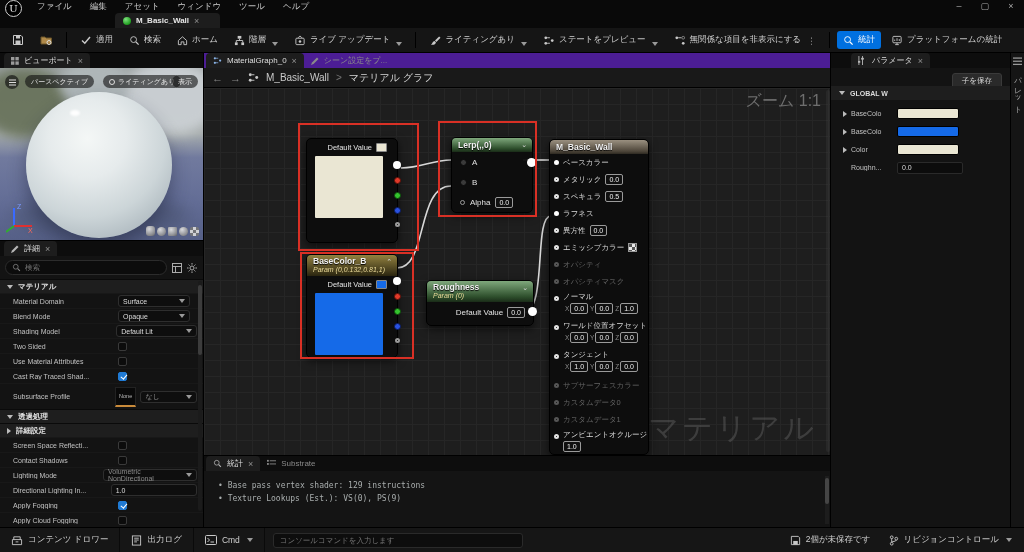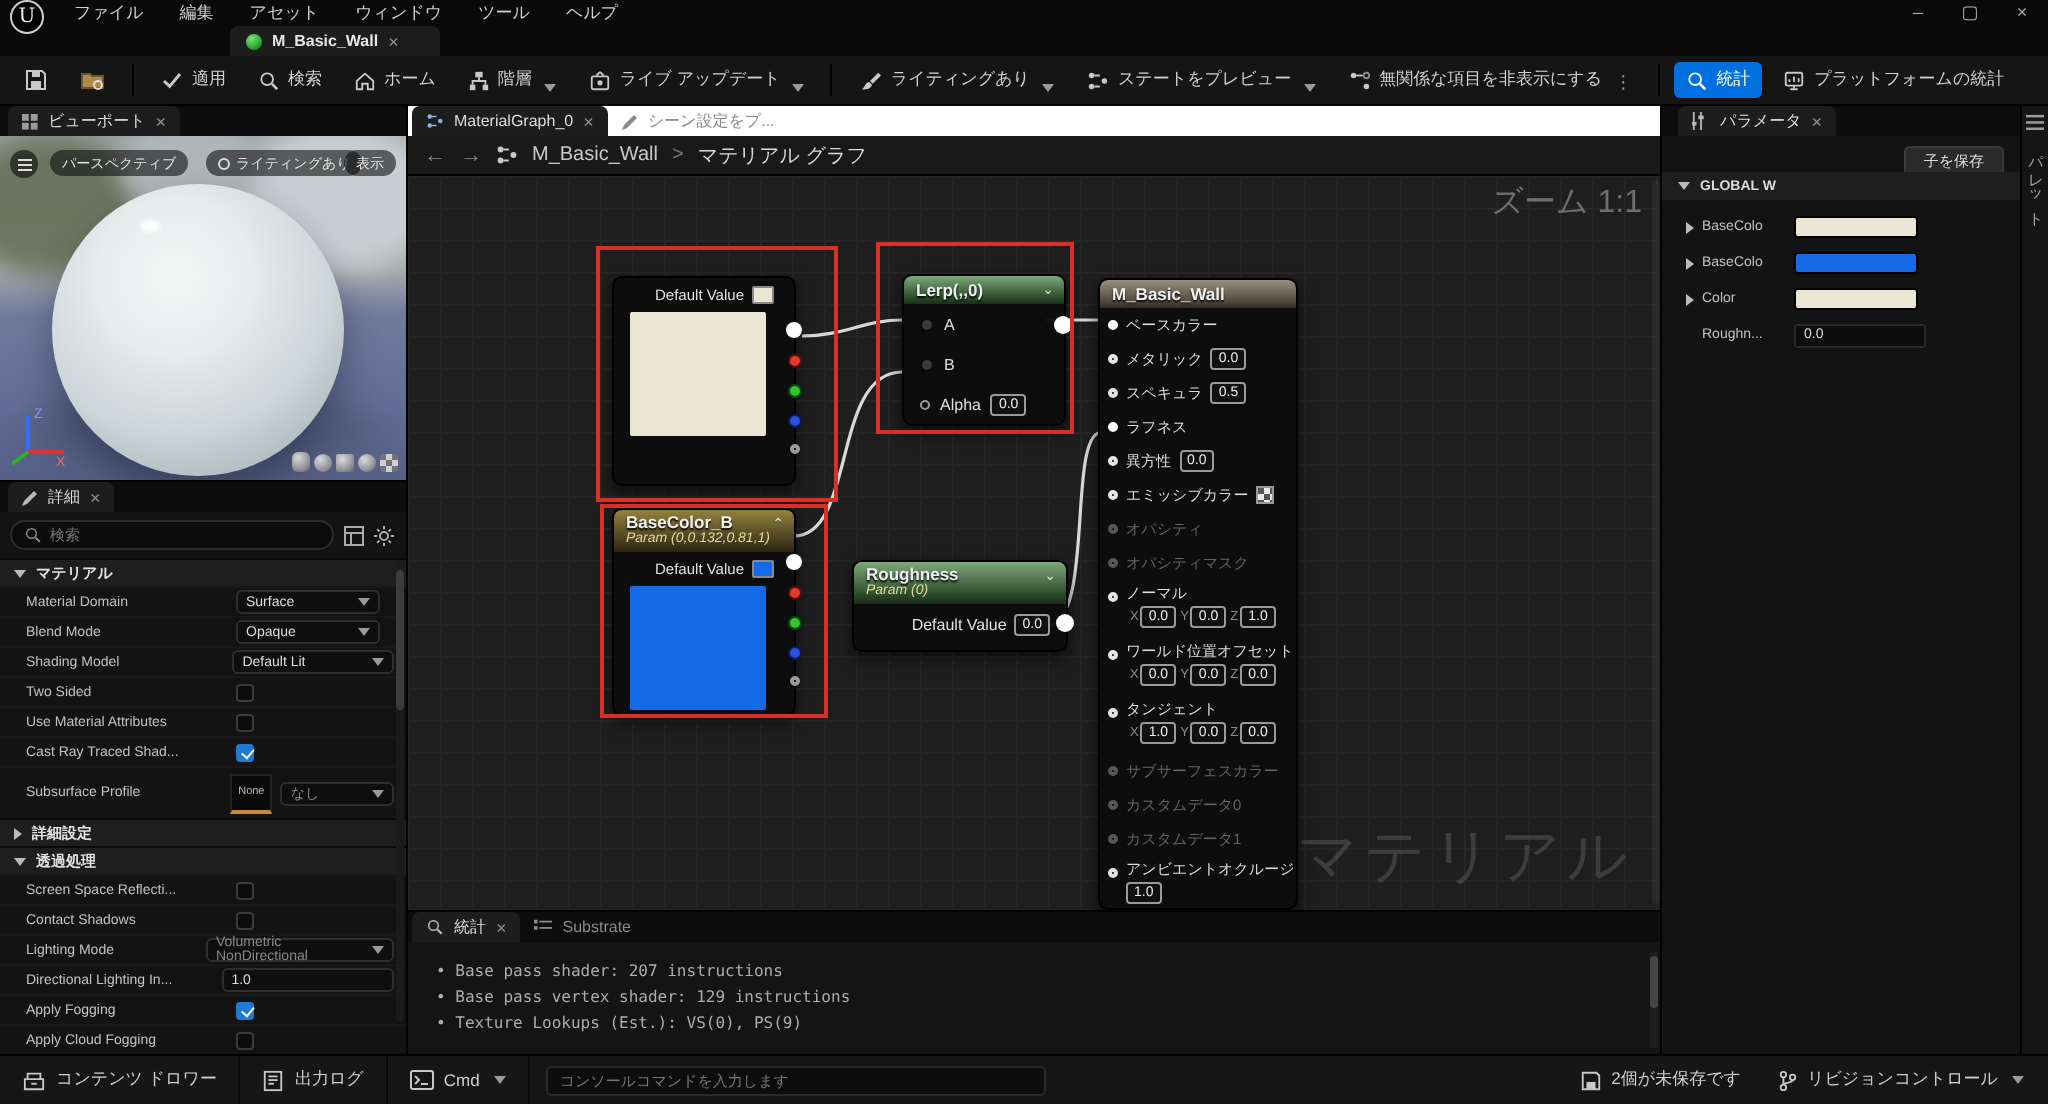--- a/index.html
+++ b/index.html
@@ -62,21 +62,21 @@
   .dd.dim2{color:#8a8a8a;}
   .cb{width:9px;height:9px;background:#0c0c0c;border:1px solid #3a3a3a;border-radius:2px;position:relative;}
   .cb.on{background:#1f7ad4;border-color:#1f7ad4;}
   .cb.on::after{content:"";position:absolute;left:2.5px;top:0.5px;width:2.5px;height:5px;border:solid #fff;border-width:0 1.4px 1.4px 0;transform:rotate(40deg);}
   .nfield{background:#0e0e0e;border:1px solid #2e2e2e;border-radius:3px;height:12px;padding:0 4px;font-size:7px;color:#ddd;display:flex;align-items:center;width:92px;}
   .thumb{width:22px;height:20px;background:#090909;border:1px solid #222;border-bottom:2px solid #c88a3a;color:#bbb;font-size:5.5px;display:flex;align-items:center;justify-content:center;}
   #d-scroll{position:absolute;right:1px;top:40px;width:4px;height:230px;background:#1b1b1b;border-radius:2px;}
   #d-scroll::after{content:"";position:absolute;top:4px;left:0;width:4px;height:70px;background:#3c3c3c;border-radius:2px;}
   
   #center{left:203px;top:53px;width:627px;height:474px;background:#101010;border-left:1px solid #000;}
-  #gtabs{height:15px;background:#ffffff;display:flex;align-items:flex-end;}
+  #gtabs{height:15px;background:#4c1d95;display:flex;align-items:flex-end;}
   #gcrumb{height:20px;background:#191919;border-bottom:1px solid #000;display:flex;align-items:center;gap:7px;padding:0 8px;font-size:10px;color:#b8b8b8;}
   .crumb-arrow{color:#8a8a8a;font-size:11px;}
   #gcrumb .asset{color:#c9c9c9;}
   #gcrumb .sep{color:#777;}
   #gcrumb .page{color:#d8d8d8;}
   #canvas{position:absolute;left:0;top:35px;width:627px;height:367px;overflow:hidden;background-color:#1e1e1e;background-image:linear-gradient(#262626 1px,transparent 1px),linear-gradient(90deg,#262626 1px,transparent 1px),linear-gradient(#101010 1px,transparent 1px),linear-gradient(90deg,#101010 1px,transparent 1px);background-size:16px 16px,16px 16px,128px 128px,128px 128px;}
   #zoomlabel{position:absolute;top:3px;right:10px;color:#6e6e6e;font-size:16px;}
   #watermark{position:absolute;right:14px;bottom:6px;font-size:30px;color:#585858;opacity:.55;letter-spacing:3px;}
   .redrect{position:absolute;border:2px solid #d93025;pointer-events:none;z-index:30;}
   .node{position:absolute;background:rgba(12,12,12,.96);border:1px solid #000;border-radius:5px;box-shadow:0 3px 8px rgba(0,0,0,.6);z-index:10;}
@@ -430,26 +430,26 @@
     </div>
   <div class="drow" style="height:26px;">
     <span class="dl">Subsurface Profile</span>
     <span class="thumb">None</span>
     <div class="dd dim2" style="width:58px;margin-left:4px;">
         <span>なし</span>
         <span class="caret"></span>
       </div>
   </div>
   <div class="sechead">
+      <span class="tri-d"></span>
+      <span>透過処理</span>
+    </div>
+  <div class="sechead">
       <span class="tri-r"></span>
       <span>詳細設定</span>
-    </div>
-  <div class="sechead">
-      <span class="tri-d"></span>
-      <span>透過処理</span>
     </div>
   <div class="drow">
       <span class="dl">Screen Space Reflecti...</span>
       <span class="cb"></span>
     </div>
   <div class="drow">
       <span class="dl">Contact Shadows</span>
       <span class="cb"></span>
     </div>
   <div class="drow">
@@ -720,31 +720,30 @@
               <rect x="0" y="1" width="2" height="2" fill="#8a8a8a"></rect>
               <rect x="0" y="4.5" width="2" height="2" fill="#8a8a8a"></rect>
               <rect x="3" y="1.5" width="7" height="1" fill="#8a8a8a"></rect>
               <rect x="3" y="5" width="7" height="1" fill="#8a8a8a"></rect>
             </svg>
           </span>
         <span>Substrate</span>
       </div>
     </div>
     <div class="body">
-      <div><span>•</span>&nbsp;<span>Base pass shader: 207 instructions</span></div>
       <div><span>•</span>&nbsp;<span>Base pass vertex shader: 129 instructions</span></div>
       <div><span>•</span>&nbsp;<span>Texture Lookups (Est.): VS(0), PS(9)</span></div>
     </div>
     <div id="gs-scroll"></div>
   </div>
 </div>
 
 <div class="abs" id="rightpanel">
   <div class="ptabbar">
-    <div class="ptab" style="margin-left:8px;">
+    <div class="ptab" style="margin-left:20px;">
       <span class="ico">
           <svg width="9" height="9" viewBox="0 0 10 10">
             <line x1="1" y1="0" x2="1" y2="10" stroke="#b8b8b8"></line>
             <line x1="5" y1="0" x2="5" y2="10" stroke="#b8b8b8"></line>
             <rect x="-0.5" y="5.5" width="3" height="2" fill="#b8b8b8"></rect>
             <rect x="3.5" y="2" width="3" height="2" fill="#b8b8b8"></rect>
           </svg>
         </span>
       <span>パラメータ</span>
       <span class="xclose">×</span>

